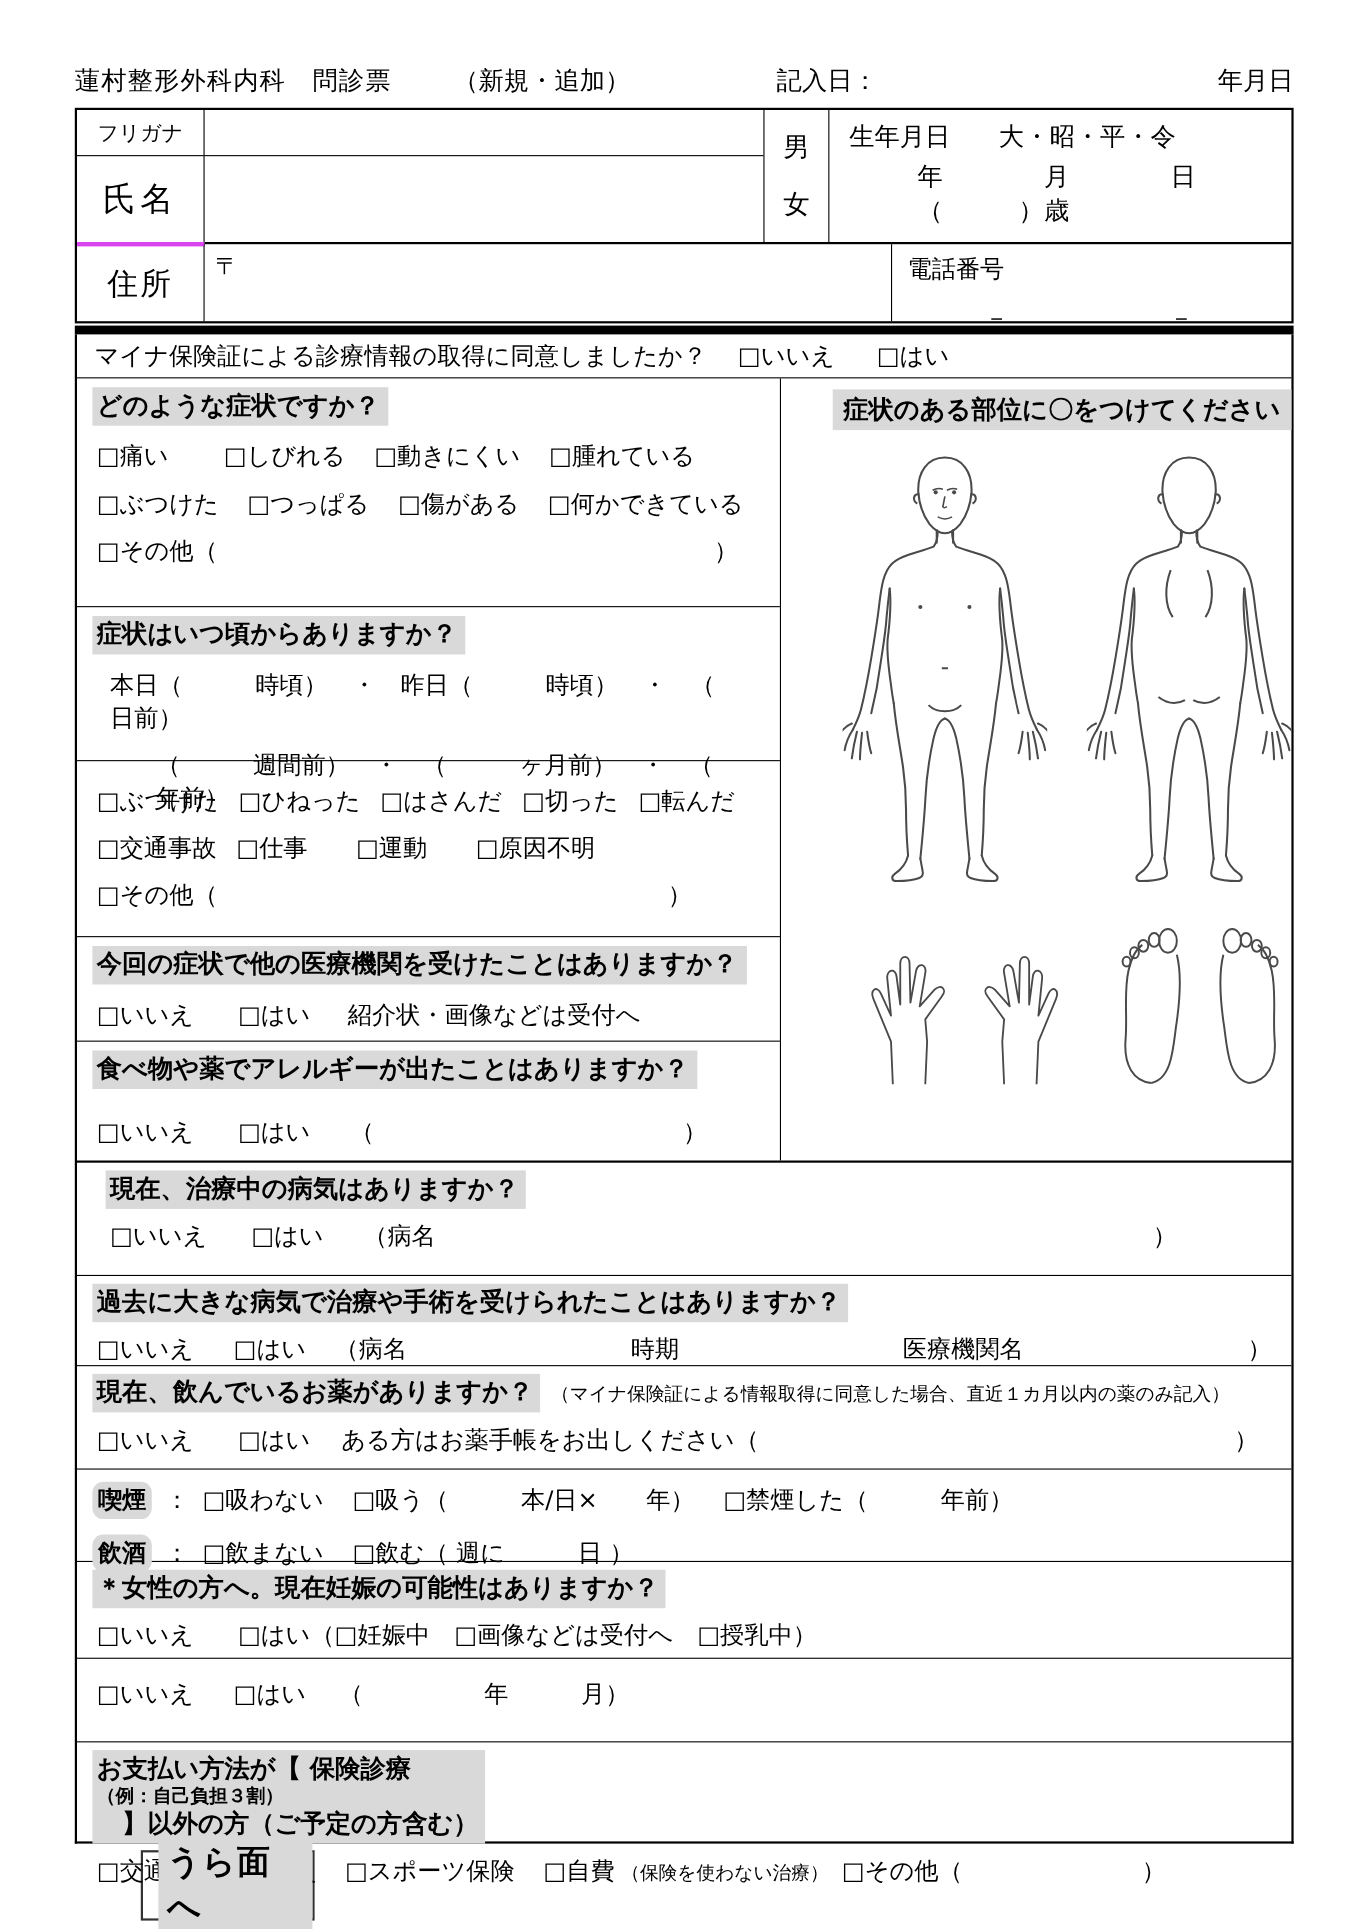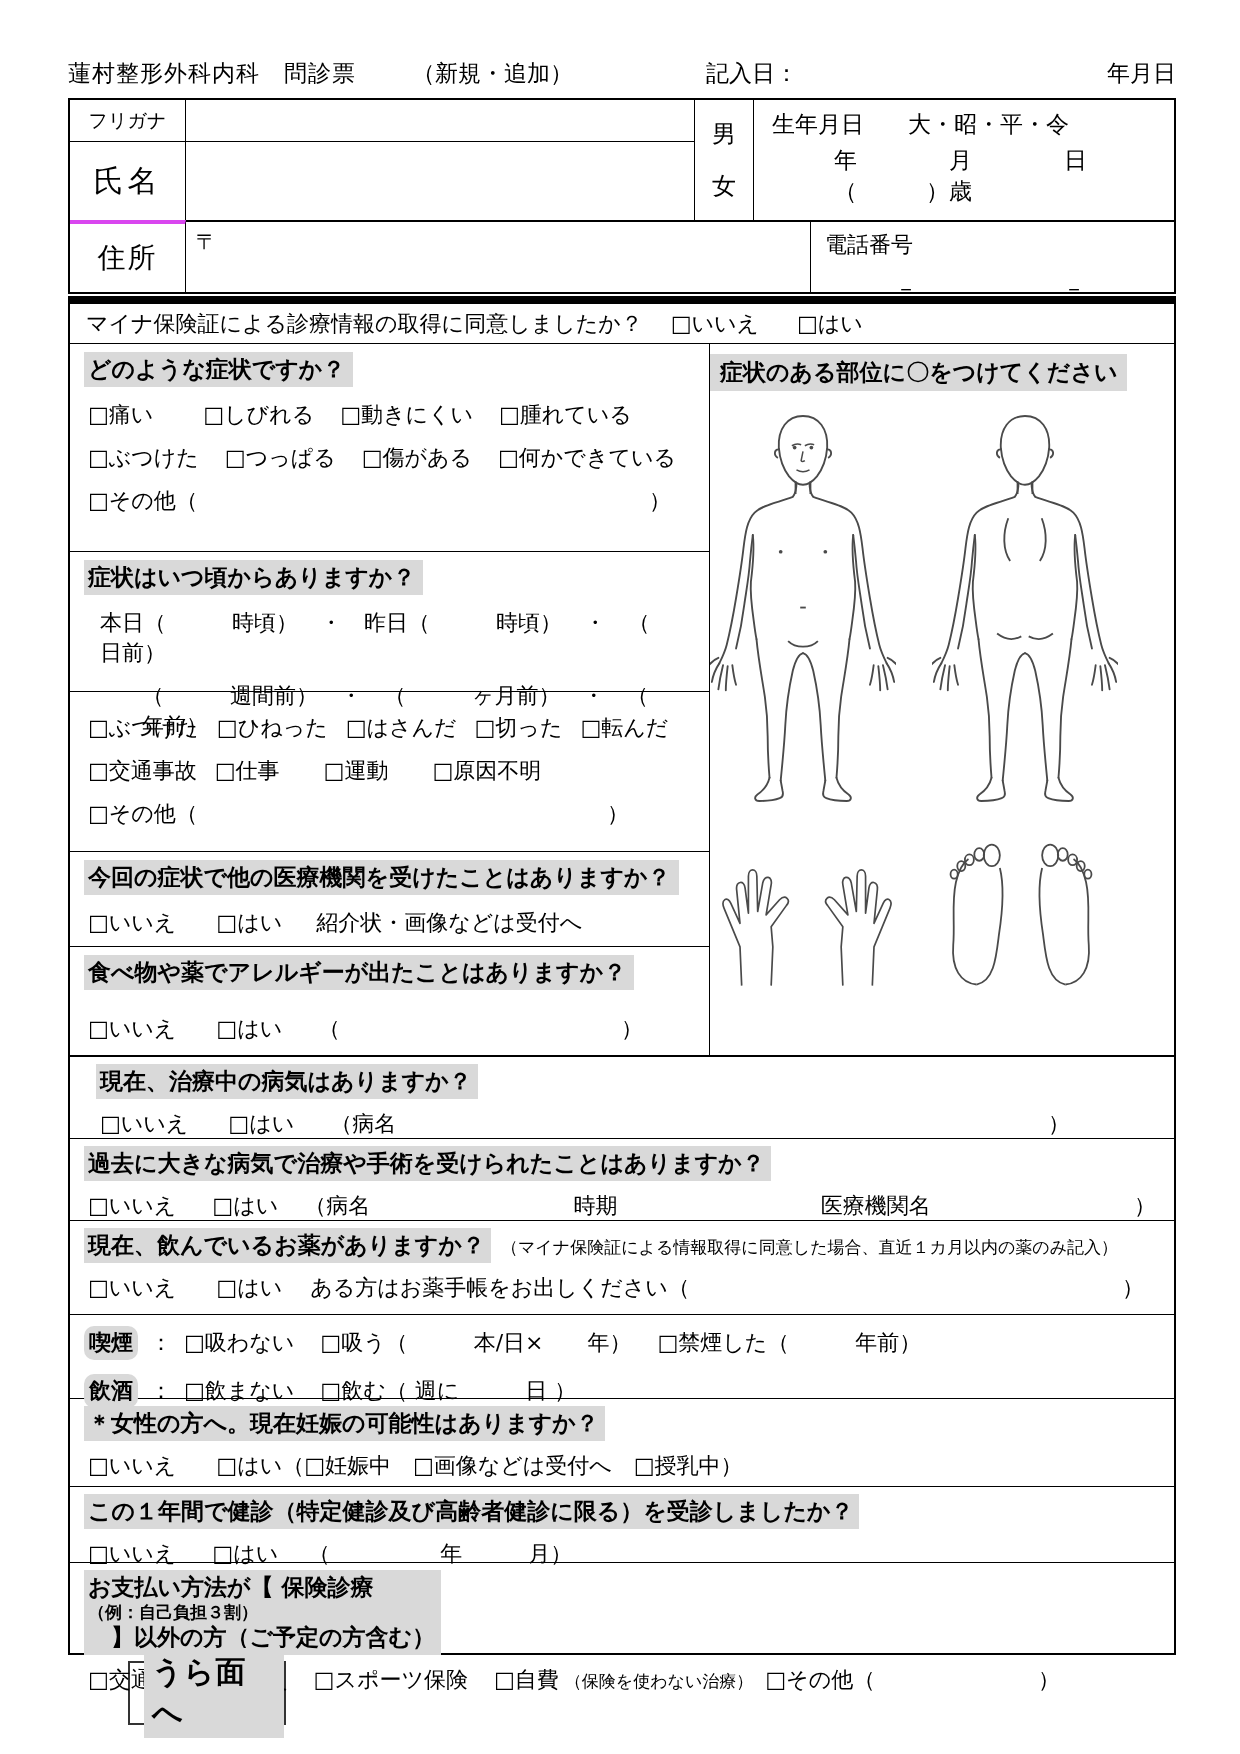--- a/index.html
+++ b/index.html
@@ -61,21 +61,21 @@
   .sec-title { display:inline-block; background:#d9d9d9; font-weight:bold; font-size:23px; padding:3px 8px 3px 4px; line-height:1.25; }
   .opt-line { display:flex; align-items:baseline; font-size:22px; margin-top:13px; padding-left:4px; }
   .opt-line .opt + .opt { margin-left:26px; }
   .opt-line.tight .opt + .opt { margin-left:18px; }
   .spacer { flex:1; }
   .close-paren { margin-right:28px; }
   .indent1 { padding-left:16px; }
   .indent2 { padding-left:58px; }
 
   
-  .right-col { flex:1; padding-top:10px; display:flex; flex-direction:column; align-items:flex-start; }
+  .right-col { flex:1; padding-top:10px; display:flex; flex-direction:column; align-items:flex-end; }
   .panel-title { display:inline-block; background:#d9d9d9; font-weight:bold; font-size:23px; padding:3px 10px; }
   .bodies { display:flex; gap:36px; margin-top:14px; }
   .limbs { display:flex; align-items:flex-end; gap:10px; margin-top:16px; }
   .limbs .gap { width:14px; }
   svg { display:block; }
 
   
   .wrow { border-bottom:1.5px solid #000; padding:7px 14px 0 14px; }
   .wrow:last-child { border-bottom:none; }
   .wrow .opt-line { margin-top:10px; }
@@ -85,21 +85,21 @@
   .habit-line { display:flex; align-items:baseline; font-size:22px; margin-top:9px; }
   .habit-line .hlbl { background:#d9d9d9; font-weight:bold; padding:2px 5px;border-radius:10px; }
   .habit-line .hsep { margin:0 12px; }
   .habit-line .opt + .opt { margin-left:26px; }
 
   
   .back-btn { width:158px; height:64px; border:2px solid #333; margin:6px 0 0 60px;
     display:flex; align-items:center; justify-content:flex-start; padding-left:14px; }
   .back-btn-label { background:#d9d9d9; font-weight:bold; font-size:30px; padding:4px 8px; letter-spacing:1px; }
 
-  .row6-h { height:82px;padding-left:26px; } .row7-h { height:82px; } .row8-h { height:94px; }
+  .row6-h { height:103px;padding-left:26px; } .row7-h { height:82px; } .row8-h { height:94px; }
   .row9-h { height:84px; } .row10-h { height:88px; } .row11-h { height:76px; } .row12-h { height:90px; }
 </style>
 </head>
 <body>
 
 <div class="page">
 
   <div class="header-line">
     <span class="clinic-title">蓮村整形外科内科　問診票</span>
     <span class="type-note">（新規・追加）</span>
@@ -359,21 +359,20 @@
 
     <div class="wrow row10-h">
       <span class="hl">＊女性の方へ。現在妊娠の可能性はありますか？</span>
       <div class="opt-line">
         <span class="opt">□いいえ</span>
         <span class="opt" style="margin-left:40px;">□はい（□妊娠中　□画像などは受付へ　□授乳中）</span>
       </div>
     </div>
 
     <div class="wrow row11-h">
-      <span class="hl">この１年間で健診（特定健診及び高齢者健診に限る）を受診しましたか？</span>
       <div class="opt-line">
         <span class="opt">□いいえ</span>
         <span class="opt" style="margin-left:36px;">□はい</span>
         <span class="opt" style="margin-left:30px;">（　　　　　年　　　月）</span>
       </div>
     </div>
 
     <div class="wrow row12-h">
       <div class="title-line">
         <span class="hl" style="display:flex;align-items:baseline;flex-direction:column;">

